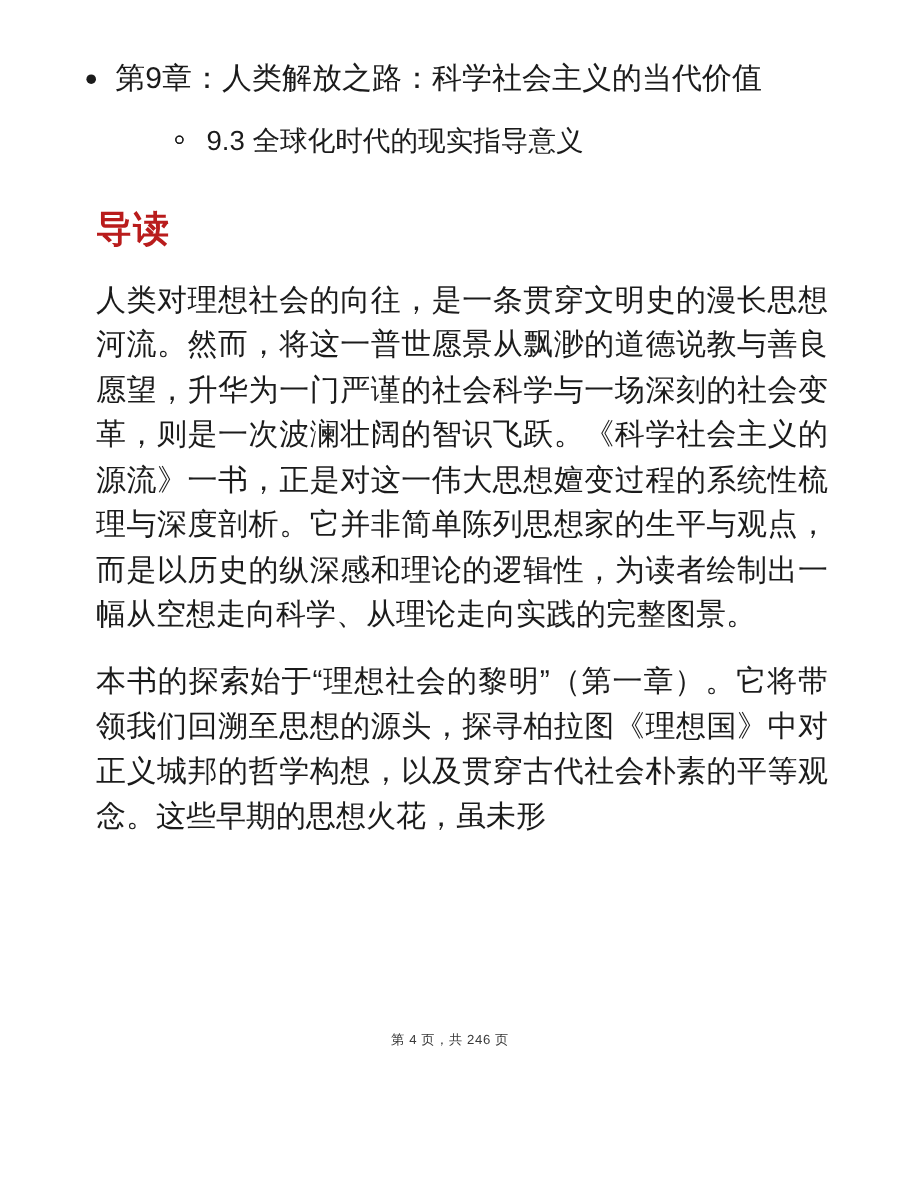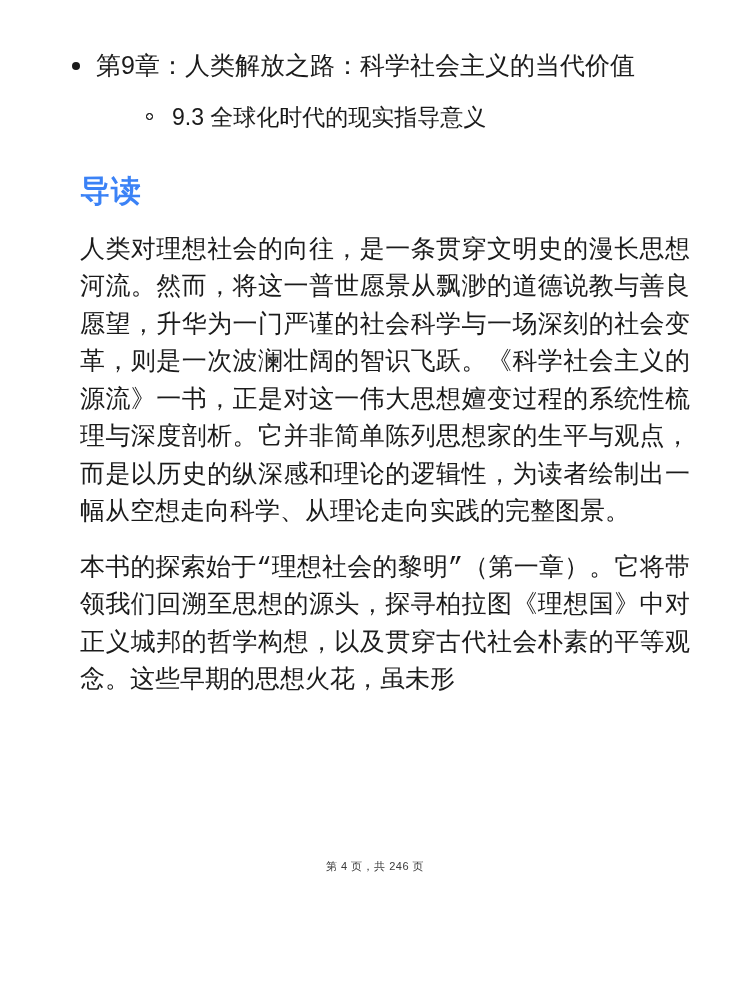--- a/index.html
+++ b/index.html
@@ -68,35 +68,34 @@
     border-radius: 50%;
     border: 1.6px solid #1b1b1b;
     box-sizing: border-box;
     background: transparent;
   }
 
   
   h2.section-heading {
     font-size: 30px;
     font-weight: bold;
-    color: #3b82f6;
+    color: #b91c1c;
     margin: 38px 0 20px 22px;
     letter-spacing: 1px;
   }
 
   
   p.body-para {
     font-size: 25px;
     line-height: 1.50;
     color: #1b1b1b;
     margin: 0 0 18px 0;
     padding: 0 2px 0 22px;
     text-align: justify;
     text-justify: inter-ideograph;
-    font-family: Liberation Mono, monospace;
   }
 
   
   .page-footer {
     position: absolute;
     left: 0;
     right: 0;
     bottom: 18px;
     text-align: center;
     font-size: 11px;

